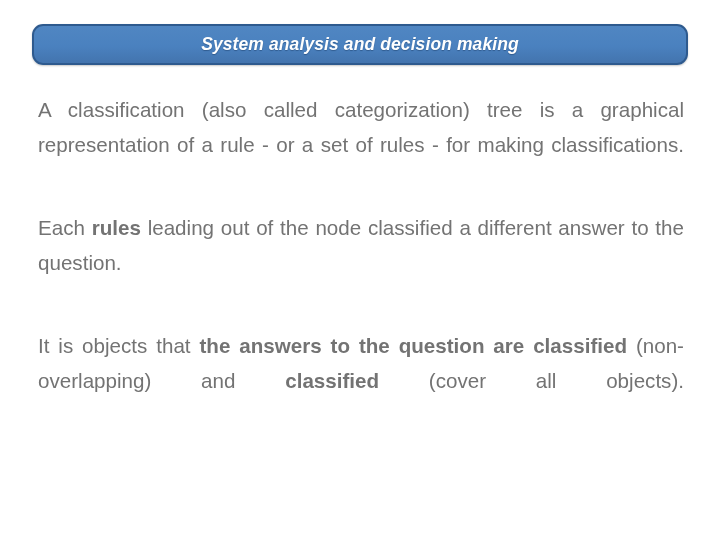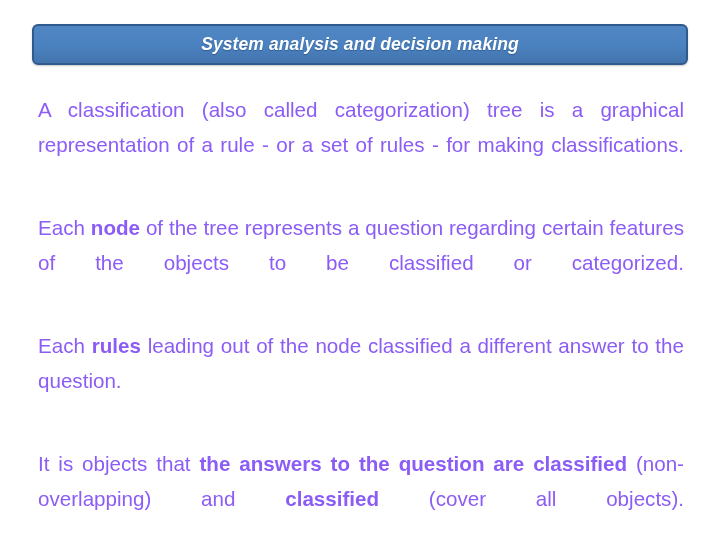--- a/index.html
+++ b/index.html
@@ -23,21 +23,21 @@
 
   
   .title-banner {
     position: absolute;
     left: 32px;
     top: 24px;
     width: 656px;
     height: 41px;
     box-sizing: border-box;
     border: 2px solid #2e5a8e;
-    border-radius: 6px;
+    border-radius: 11px;
     background: linear-gradient(to bottom, #5086c2 0%, #4a81bf 55%, #4374ae 100%);
     display: flex;
     align-items: center;
     justify-content: center;
     box-shadow: 0 1px 2px rgba(0,0,0,0.22);
   }
   .title-text {
     color: #ffffff;
     font-family: "Liberation Sans", sans-serif;
     font-size: 17.5px;
@@ -54,21 +54,21 @@
     position: absolute;
     left: 38px;
     top: 92px;
     width: 646px;
   }
   .para {
     margin: 0 0 13px 0;
     font-family: "Liberation Sans", sans-serif;
     font-size: 20.6px;
     line-height: 35px;
-    color: #8b5cf6;
+    color: #737373;
     text-align: justify;
     text-justify: inter-word;
     -webkit-hyphens: none;
     hyphens: none;
   }
   .para:last-child {
     margin-bottom: 0;
   }
   
   .para::after {
@@ -84,18 +84,17 @@
 <body style="background: rgb(255, 255, 255);">
 
 <div class="slide">
 
   <div class="title-banner" style="border-color: rgb(46, 90, 142);">
     <span class="title-text">System analysis and decision making</span>
   </div>
 
   <div class="body-copy">
     <p class="para"><span>A classification (also called categorization) tree is a graphical representation of a rule - or a set of rules - for making classifications.</span></p>
-    <p class="para"><span>Each </span><b>node</b><span> of the tree represents a question regarding certain features of the objects to be classified or categorized.</span></p>
     <p class="para"><span>Each </span><b>rules</b><span> leading out of the node classified a different answer to the question.</span></p>
     <p class="para"><span>It is objects that </span><b>the answers to the question are classified</b><span> (non-overlapping) and </span><b>classified</b><span> (cover all objects).</span></p>
   </div>
 
 </div>
 
 </body></html>

